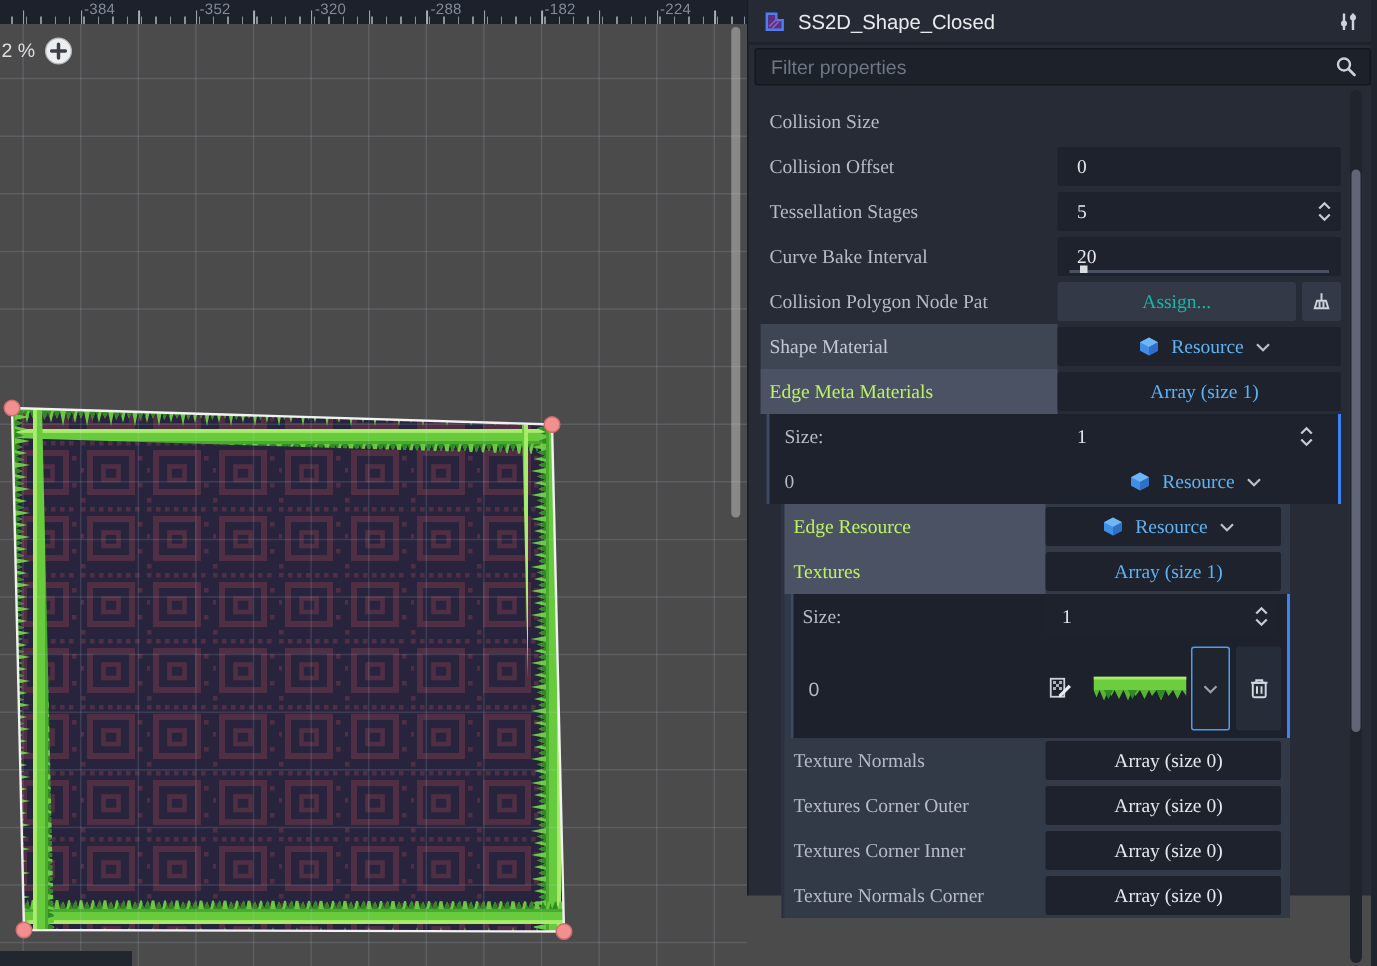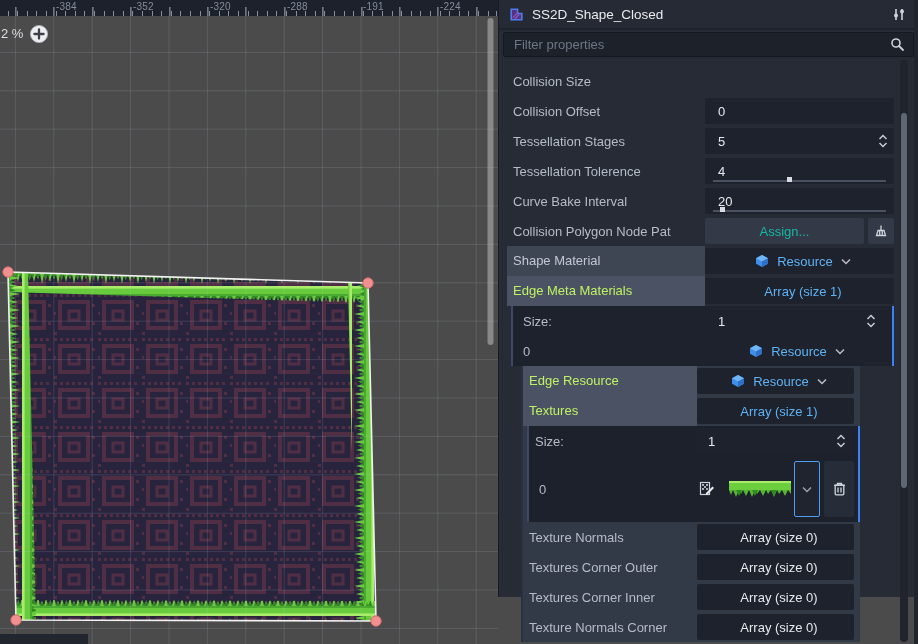--- a/index.html
+++ b/index.html
@@ -35,21 +35,21 @@
     background:#252a35;border-bottom:2px solid #1d222b;box-sizing:border-box;}
   .insp-title{color:#e8eaee;font-size:13.5px;flex:1;white-space:nowrap;overflow:hidden;}
   .tools-btn{width:20px;height:20px;display:flex;align-items:center;justify-content:center;cursor:pointer;}
   .searchbar{position:relative;margin:2px 4px 3px 4px;height:25px;background:#1c212a;
     border:1px solid #14181f;border-radius:2px;display:flex;align-items:center;padding:0 8px;box-sizing:border-box;}
   .searchbar input{flex:1;background:transparent;border:none;outline:none;color:#9aa1ae;
     font-size:13px;font-family:"Liberation Sans",sans-serif;}
   .searchbar input::placeholder{color:#6f7685;opacity:1;}
   .scrollarea{position:relative;height:582px;overflow:hidden;}
   .rows{padding-top:6px;}
-  .prow{height:30px;display:flex;align-items:center;box-sizing:border-box;padding-left:14px;padding-right:24px;}
+  .prow{height:30px;display:flex;align-items:center;box-sizing:border-box;padding-left:14px;padding-right:24px;font-family:Liberation Serif, serif;}
   .plabel{width:192px;flex:none;white-space:nowrap;overflow:hidden;color:#b6bcc7;}
   .vcol{flex:1;display:flex;align-items:center;min-width:0;}
   .vbox{flex:1;height:26px;background:#1d222c;border-radius:2px;display:flex;align-items:center;
     padding:0 6px 0 13px;position:relative;box-sizing:border-box;min-width:0;}
   .vtext{color:#e6e9ee;flex:1;white-space:nowrap;}
   .vcenter{text-align:center;}
   .bluetext{color:#5fb2f4;}
   .spin{flex:none;margin-left:4px;display:flex;align-items:center;}
   .slider-track{position:absolute;left:8px;right:8px;bottom:2px;height:2px;background:#4a5261;}
   .slider-grab{position:absolute;bottom:0;width:5px;height:5px;background:#d9dce2;}
@@ -149,21 +149,21 @@
     </g>
 
     <rect x="487.5" y="18" width="6" height="327" rx="3" fill="#bcbcbc" opacity="0.55"></rect>
   </svg>
 
   <div class="ruler">
     <span class="ruler-label" style="left:56px">-384</span>
     <span class="ruler-label" style="left:133px">-352</span>
     <span class="ruler-label" style="left:210px">-320</span>
     <span class="ruler-label" style="left:287px">-288</span>
-    <span class="ruler-label" style="left:363px">-191</span>
+    <span class="ruler-label" style="left:363px">-182</span>
     <span class="ruler-label" style="left:440px">-224</span>
   </div>
 
   <div class="zoom-label">2 %</div>
   <div class="plus-btn">
     <svg width="20" height="20" viewBox="0 0 20 20">
       <circle cx="10" cy="10" r="8.6" fill="#eceeef" stroke="#b4b8bf" stroke-width="0.8"></circle>
       <path d="M10 5.4v9.2M5.4 10h9.2" stroke="#3c4149" stroke-width="2.3" stroke-linecap="round"></path>
     </svg>
   </div>
@@ -219,31 +219,20 @@
           <span class="vtext">5</span>
           <span class="spin">
             <svg width="10" height="14" viewBox="0 0 10 14" fill="none" stroke="#c6cbd4" stroke-width="1.5">
                   <path d="M1.5 5L5 1.5 8.5 5M1.5 9L5 12.5 8.5 9"></path>
                 </svg>
           </span>
         </div>
           </div>
       </div>
 
-      <div class="prow">
-        <div class="plabel">Tessellation Tolerence</div>
-        <div class="vcol">
-            <div class="vbox">
-          <span class="vtext">4</span>
-          <div class="slider-track">
-            <div class="slider-grab" style="left:43%"></div>
-          </div>
-        </div>
-          </div>
-      </div>
 
       <div class="prow">
         <div class="plabel">Curve Bake Interval</div>
         <div class="vcol">
             <div class="vbox">
           <span class="vtext">20</span>
           <div class="slider-track">
             <div class="slider-grab" style="left:4%"></div>
           </div>
         </div>

